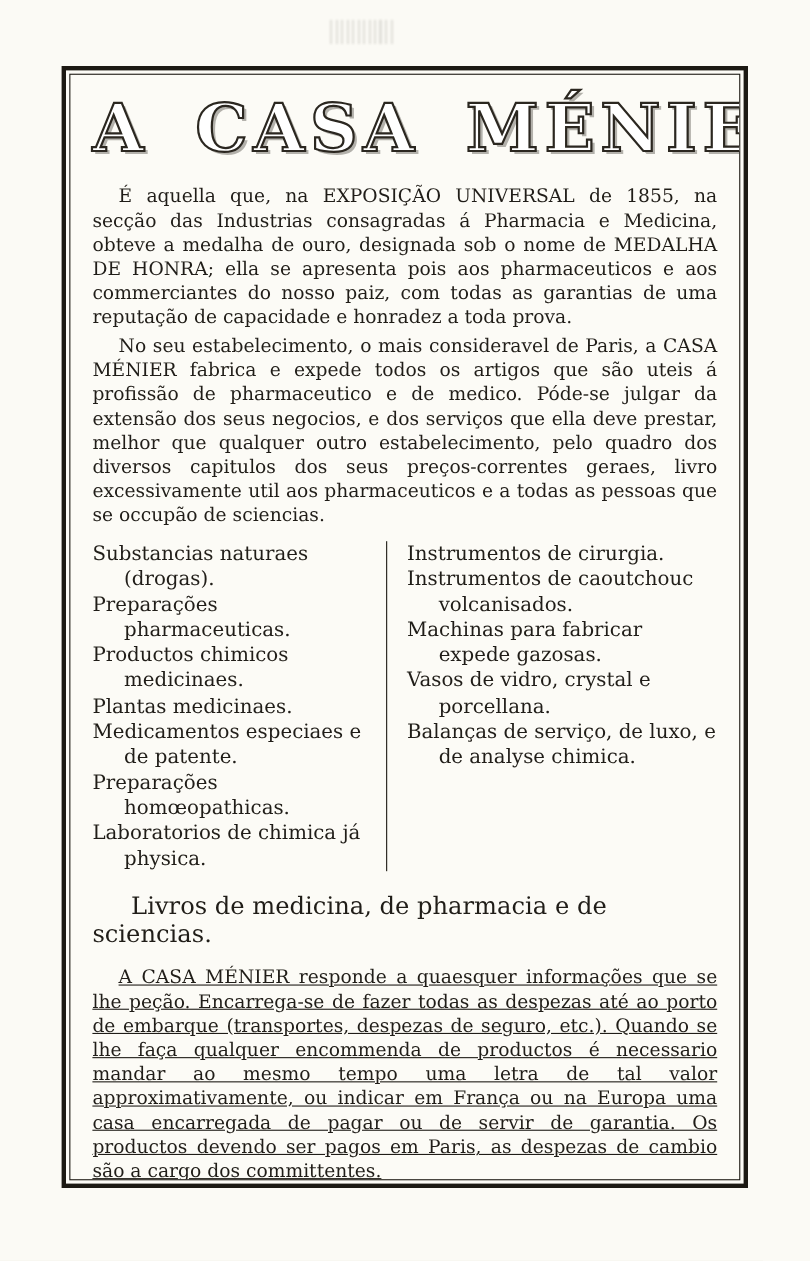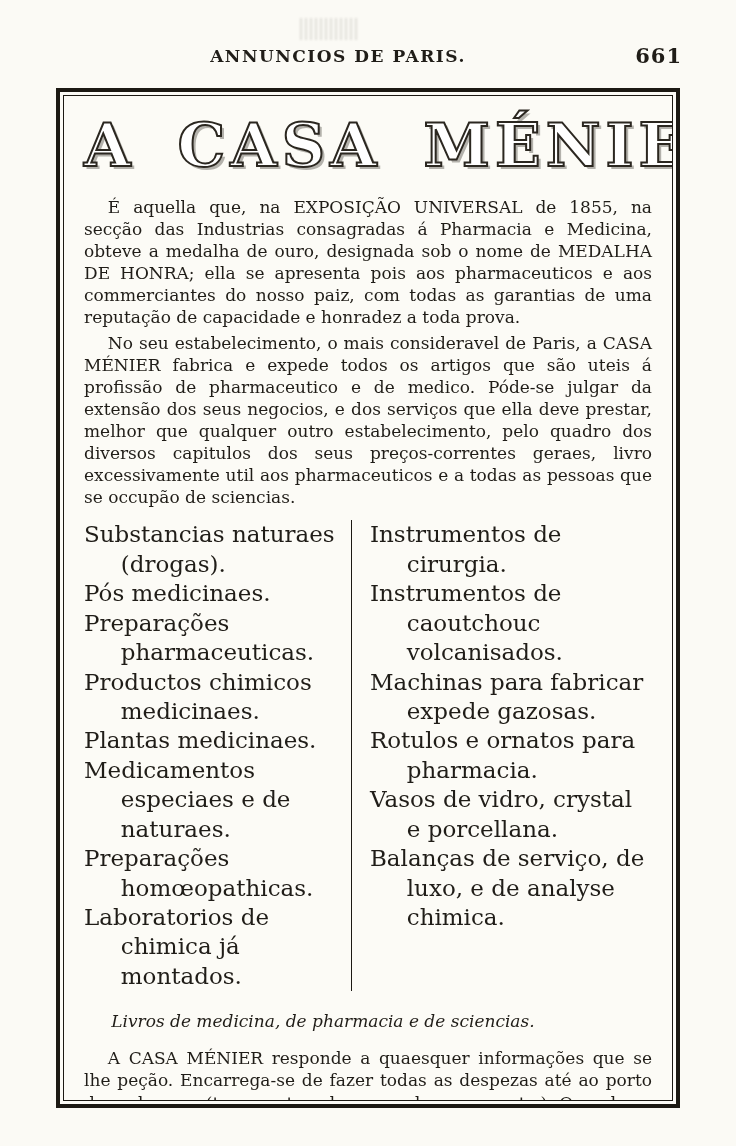--- a/index.html
+++ b/index.html
@@ -52,67 +52,61 @@
   }
 
   .para {
     font-size: 17px; line-height: 1.3;
     text-align: justify; text-indent: 1.4em;
     margin-bottom: 3px;
   }
 
   .lists {
     display: flex; margin-top: 12px;
-    font-size: 23px; line-height: 1.28;
+    font-size: 18px; line-height: 1.28;
   }
   .col-left  { width: 47%; padding-right: 5px; }
   .col-right { width: 53%; border-left: 1.5px solid #1c1913; padding-left: 18px; }
   .item { padding-left: 1.6em; text-indent: -1.6em; }
 
-  .books-line { margin-top: 20px; font-size: 17px; text-indent: 1.6em; font-style: italic; }
+  .books-line { margin-top: 20px; font-size: 22px; text-indent: 1.6em; }
 
-  .terms { margin-top: 16px; }
+  .terms { margin-top: 16px; text-decoration: underline; }
   .order { margin-top: 14px; }
 </style>
 </head>
 <body>
 
 <div class="scan-page">
 
   <div class="scan-artifact"></div>
 
-  <div class="page-header">
-    <div class="journal-title">ANNUNCIOS DE PARIS.</div>
-    <div class="page-number">661</div>
-  </div>
 
   <div class="frame">
     <div class="frame-inner">
 
       <div class="ad-title">A CASA MÉNIER</div>
 
       <p class="para">É aquella que, na EXPOSIÇÃO UNIVERSAL de 1855, na secção das Industrias consagradas á Pharmacia e Medicina, obteve a medalha de ouro, designada sob o nome de MEDALHA DE HONRA; ella se apresenta pois aos pharmaceuticos e aos commerciantes do nosso paiz, com todas as garantias de uma reputação de capacidade e honradez a toda prova.</p>
       <p class="para">No seu estabelecimento, o mais consideravel de Paris, a CASA MÉNIER fabrica e expede todos os artigos que são uteis á profissão de pharmaceutico e de medico. Póde-se julgar da extensão dos seus negocios, e dos serviços que ella deve prestar, melhor que qualquer outro estabelecimento, pelo quadro dos diversos capitulos dos seus preços-correntes geraes, livro excessivamente util aos pharmaceuticos e a todas as pessoas que se occupão de sciencias.</p>
 
       <div class="lists">
         <div class="col-left">
           <div class="item">Substancias naturaes (drogas).</div>
-          <div class="item">Pós medicinaes.</div>
           <div class="item">Preparações pharmaceuticas.</div>
           <div class="item">Productos chimicos medicinaes.</div>
           <div class="item">Plantas medicinaes.</div>
-          <div class="item">Medicamentos especiaes e de naturaes.</div>
+          <div class="item">Medicamentos especiaes e de patente.</div>
           <div class="item">Preparações homœopathicas.</div>
-          <div class="item">Laboratorios de chimica já montados.</div>
+          <div class="item">Laboratorios de chimica já physica.</div>
         </div>
         <div class="col-right">
           <div class="item">Instrumentos de cirurgia.</div>
           <div class="item">Instrumentos de caoutchouc volcanisados.</div>
           <div class="item">Machinas para fabricar expede gazosas.</div>
-          <div class="item">Rotulos e ornatos para pharmacia.</div>
           <div class="item">Vasos de vidro, crystal e porcellana.</div>
           <div class="item">Balanças de serviço, de luxo, e de analyse chimica.</div>
         </div>
       </div>
 
       <div class="books-line">Livros de medicina, de pharmacia e de sciencias.</div>
 
       <p class="para terms">A CASA MÉNIER responde a quaesquer informações que se lhe peção. Encarrega-se de fazer todas as despezas até ao porto de embarque (transportes, despezas de seguro, etc.). Quando se lhe faça qualquer encommenda de productos é necessario mandar ao mesmo tempo uma letra de tal valor approximativamente, ou indicar em França ou na Europa uma casa encarregada de pagar ou de servir de garantia. Os productos devendo ser pagos em Paris, as despezas de cambio são a cargo dos committentes.</p>
 
       <p class="para order"><span>Todas as encommendas devem ser feitas á casa de MÉNIER, n. 37, </span></p>

